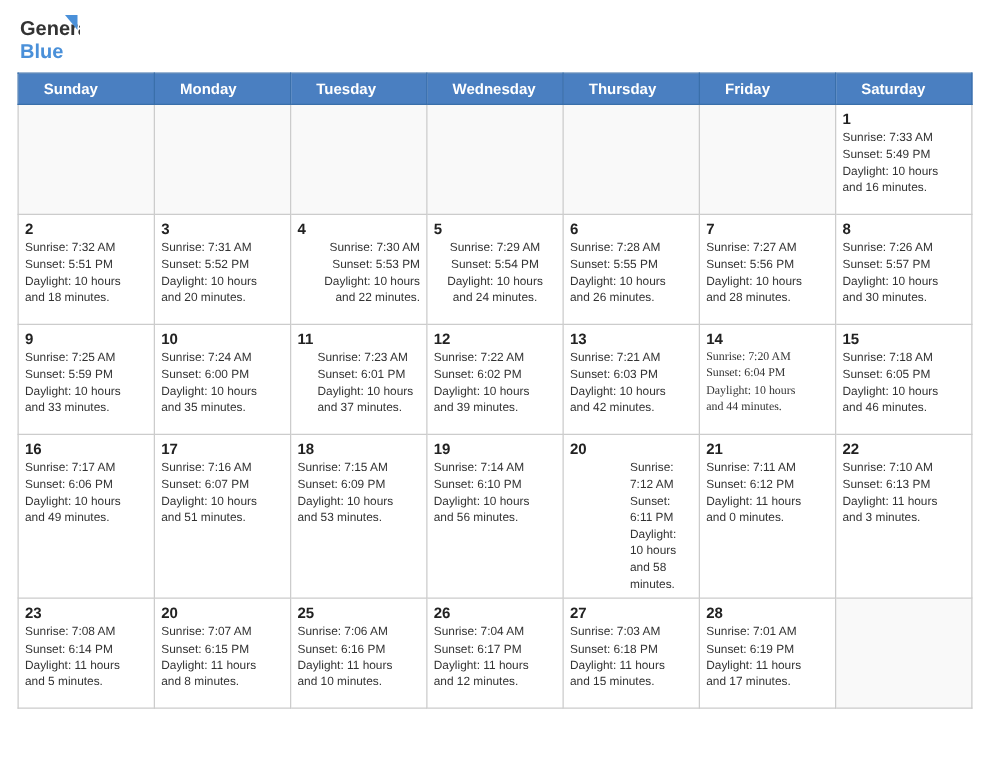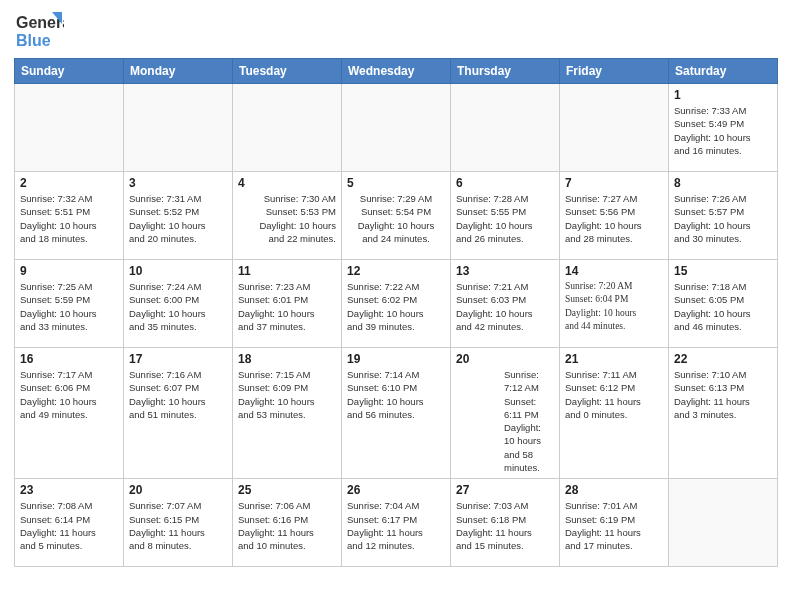--- a/index.html
+++ b/index.html
@@ -48,21 +48,21 @@
       width: 100%;
       border-collapse: collapse;
       table-layout: fixed;
     }
     .calendar-table th {
       background-color: #4a7fc1;
       color: #fff;
       font-size: 12px;
       font-weight: bold;
       text-align: left;
-      padding: 5px 6px;
+      padding: 5px 20px;
       border: 1px solid #3a6faa;
     }
     .calendar-table td {
       vertical-align: top;
       border: 1px solid #ccc;
       padding: 4px 5px;
       font-size: 10px;
       color: #333;
       min-height: 80px;
       height: 88px;
@@ -191,21 +191,21 @@
           </td>
           <td>
             <div class="day-num">10</div>
             <div class="day-info" style="white-space: pre-line;">Sunrise: 7:24 AM
 Sunset: 6:00 PM
 Daylight: 10 hours
 and 35 minutes.</div>
           </td>
           <td>
             <div class="day-num">11</div>
-            <div class="day-info" style="white-space: pre-line;">Sunrise: 7:23 AM
+            <div class="day-info" style="white-space: pre-line; margin-left: 16px;">Sunrise: 7:23 AM
 Sunset: 6:01 PM
 Daylight: 10 hours
 and 37 minutes.</div>
           </td>
           <td>
             <div class="day-num">12</div>
             <div class="day-info" style="white-space: pre-line;">Sunrise: 7:22 AM
 Sunset: 6:02 PM
 Daylight: 10 hours
 and 39 minutes.</div>

